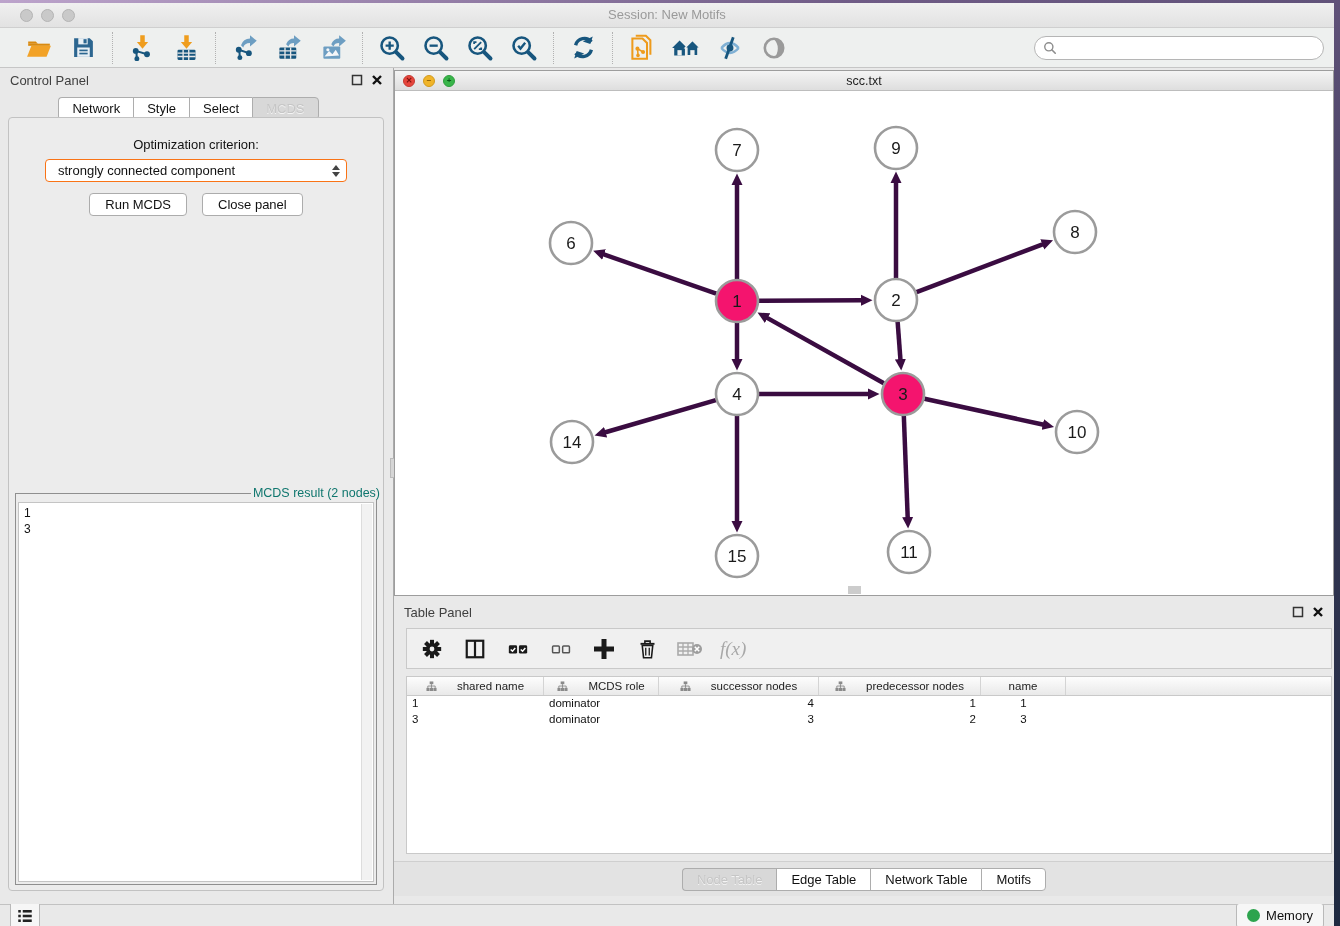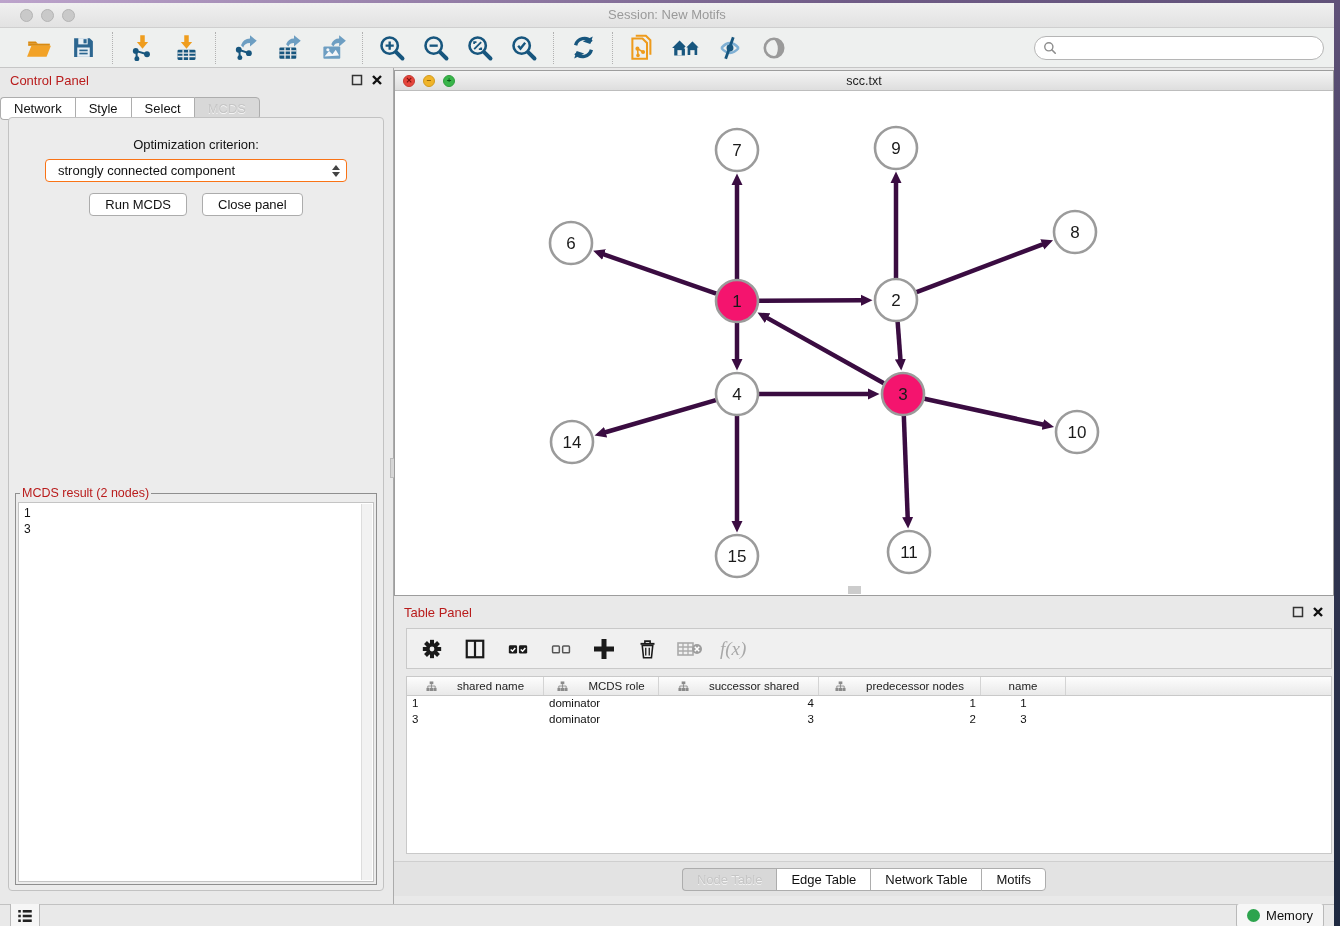--- a/index.html
+++ b/index.html
@@ -30,23 +30,23 @@
     background:#fff; border:1px solid #b5b5b5; border-radius:12px;
     display:flex; align-items:center; padding-left:8px; }
   .searchbox input { border:none; outline:none; flex:1; font-size:12px; background:transparent; }
 
   
   .main { flex:1; display:flex; position:relative; }
 
   
   .cpanel { width:394px; background:#e9e9e9; position:relative; border-right:1px solid #ababab; }
   .panel-head { height:24px; display:flex; align-items:center; padding:0 10px; }
-  .panel-head .ptitle { font-size:13px; color:#b91c1c; flex:1; }
+  .panel-head .ptitle { font-size:13px; color:#404040; flex:1; }
   .panel-head .picons { display:flex; gap:8px; align-items:center; }
-  .cp-tabs { position:absolute; top:29px; left:0; right:16px; display:flex; justify-content:flex-start; }
+  .cp-tabs { position:absolute; top:29px; left:0; right:16px; display:flex; justify-content:center; }
   .tab { font-size:13px; padding:3px 13px; background:#fff; border:1px solid #adadad;
     border-right:none; color:#111; }
   .tab:first-child { border-radius:4px 0 0 4px; }
   .tab:last-child { border-right:1px solid #adadad; border-radius:0 4px 4px 0; }
   .tab.selected { background:#d8d8d8; color:#c6c6c6; text-shadow:0 1px 0 #f4f4f4; }
   .cp-content { position:absolute; top:49px; left:8px; right:9px; bottom:13px;
     background:#ececec; border:1px solid #c2c2c2; border-radius:4px; }
   .opt-label { margin-top:19px; text-align:center; font-size:13px; color:#111; }
   .combo { position:absolute; left:36px; right:36px; top:41px; height:23px; background:#fff;
     border:1px solid #f97316; border-radius:4px; display:flex; align-items:center;
@@ -55,21 +55,21 @@
     gap:2px; align-items:center; }
   .combo .stepper i { width:0; height:0; border-left:4px solid transparent;
     border-right:4px solid transparent; display:block; }
   .combo .stepper .up { border-bottom:5px solid #444; }
   .combo .stepper .dn { border-top:5px solid #444; }
   .btnrow { position:absolute; top:75px; left:0; right:0; display:flex; justify-content:center; gap:15px; }
   .pushbtn { background:#fff; border:1px solid #acacac; border-radius:4px;
     font-size:13px; padding:3px 15px; color:#111; }
   .result-fieldset { position:absolute; left:6px; right:6px; top:368px; bottom:5px;
     border:1px solid #8f8f8f; padding:2px; }
-  .result-fieldset legend { font-size:12.5px; color:#b91c1c; padding:0 2px; margin-left:2px; }
+  .result-fieldset legend { font-size:12.5px; color:#0f766e; padding:0 2px; margin-left:8px;text-align:right; }
   .result-box { width:100%; height:100%; background:#fff; border:1px solid #c4c4c4;
     position:relative; font-size:12px; color:#111; padding:2px 5px; line-height:16px; }
   .result-scroll { position:absolute; top:1px; bottom:1px; right:1px; width:11px;
     background:#f2f2f2; border-left:1px solid #ddd; }
 
   
   .vsplit-grip { position:absolute; left:-4px; top:390px; width:7px; height:20px;
     background:#d6d6d6; border:1px solid #bbb; }
 
   
@@ -543,21 +543,21 @@
               <span>MCDS role</span>
             </div>
             <div class="th c2">
               <svg width="11" height="11" viewBox="0 0 12 12">
                 <rect x="4" y="0.5" width="4" height="3" fill="#8a8a8a"></rect>
                     <path d="M6 3.5 v2 M2 5.5 h8 M2 5.5 v2 M6 5.5 v2 M10 5.5 v2" stroke="#8a8a8a" stroke-width="1"></path>
                 <rect x="0.5" y="7.5" width="3.4" height="3.4" fill="#8a8a8a"></rect>
                     <rect x="4.3" y="7.5" width="3.4" height="3.4" fill="#8a8a8a"></rect>
                     <rect x="8.1" y="7.5" width="3.4" height="3.4" fill="#8a8a8a"></rect>
               </svg>
-              <span>successor shared</span>
+              <span>successor nodes</span>
             </div>
             <div class="th c3">
               <svg width="11" height="11" viewBox="0 0 12 12">
                 <rect x="4" y="0.5" width="4" height="3" fill="#8a8a8a"></rect>
                     <path d="M6 3.5 v2 M2 5.5 h8 M2 5.5 v2 M6 5.5 v2 M10 5.5 v2" stroke="#8a8a8a" stroke-width="1"></path>
                 <rect x="0.5" y="7.5" width="3.4" height="3.4" fill="#8a8a8a"></rect>
                     <rect x="4.3" y="7.5" width="3.4" height="3.4" fill="#8a8a8a"></rect>
                     <rect x="8.1" y="7.5" width="3.4" height="3.4" fill="#8a8a8a"></rect>
               </svg>
               <span>predecessor nodes</span>

